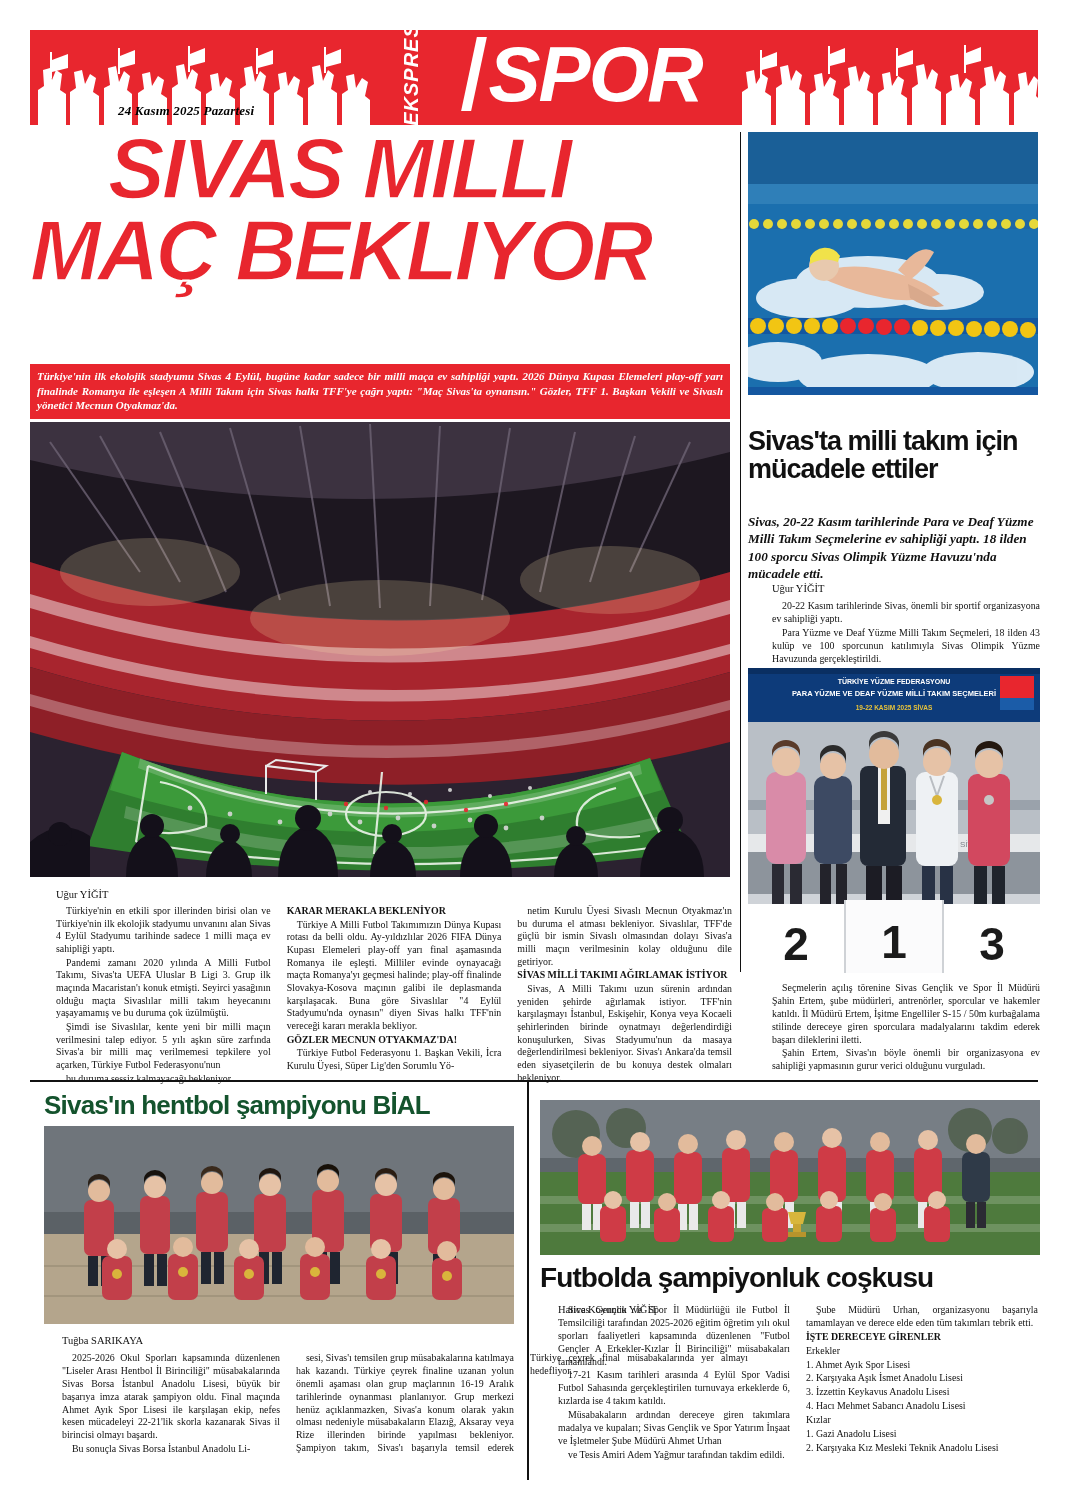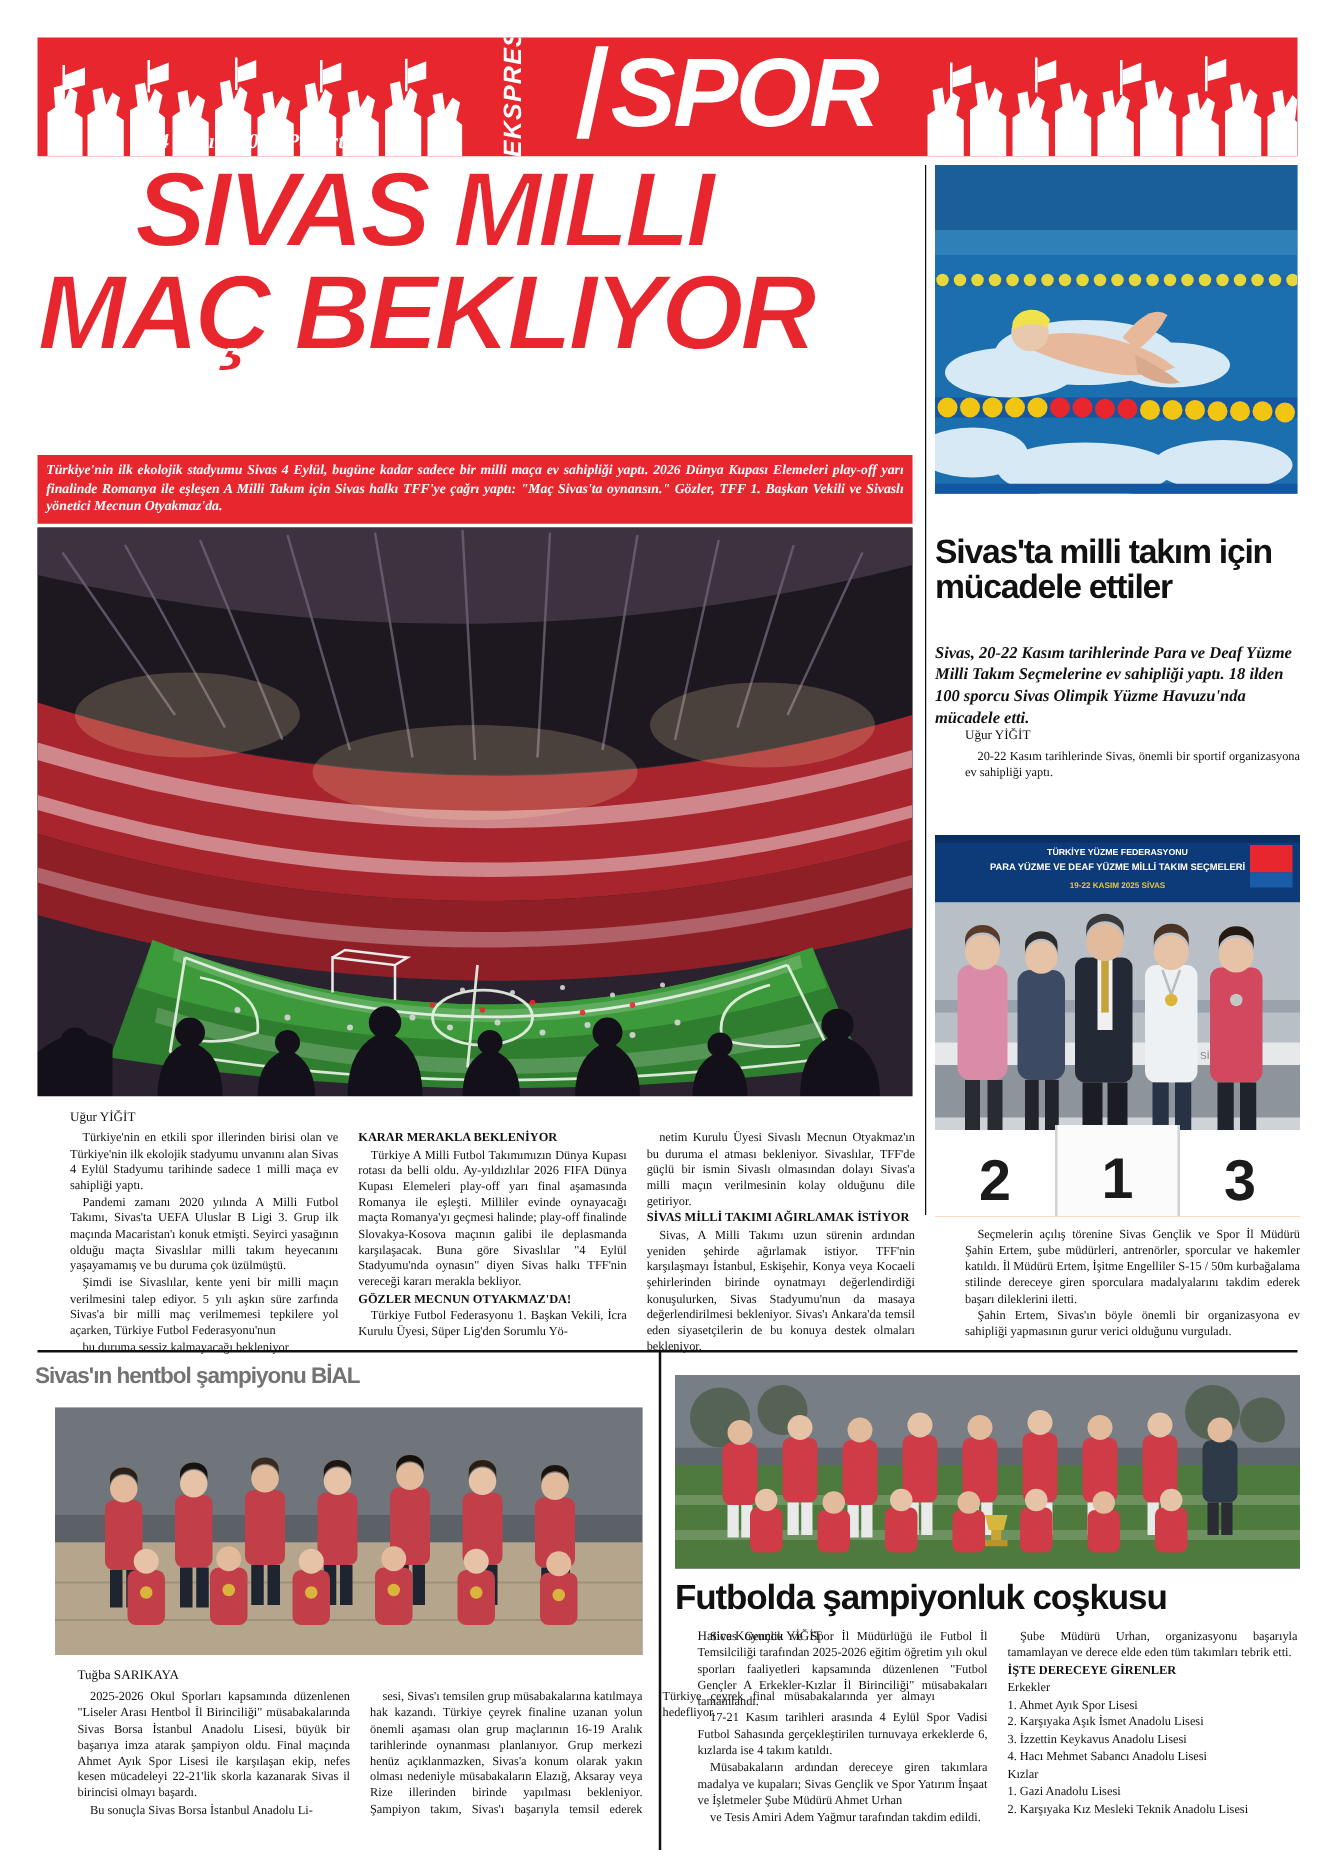--- a/index.html
+++ b/index.html
@@ -25,22 +25,22 @@
   .crowd-left { left: 0; width: 340px; }
   .crowd-right { right: 0; width: 300px; }
   .crowd-svg { display: block; }
 
   .date-stamp {
     position: absolute;
     left: 88px; top: 73px;
     font-family: "Liberation Serif", serif;
     font-weight: bold;
     font-style: italic;
-    font-size: 17px;
-    color: #ffffff;
+    font-size: 13px;
+    color: #000000;
     letter-spacing: .2px;
   }
   .logo-wrap {
     position: absolute;
     left: 330px; top: 4px;
     display: flex; align-items: center;
   }
   .logo-ekspres {
     font-family: "Liberation Sans", sans-serif;
     font-weight: bold; font-style: italic;
@@ -176,24 +176,24 @@
     text-align: justify; color: #111;
   }
   .swim-body2 p { text-indent: 10px; margin-bottom: 1px; }
 
   
   .rule { position: absolute; background: #111; }
 
   
   .hb-head {
     position: absolute;
-    left: 28px; top: 1090px; width: 480px;
+    left: 44px; top: 1090px; width: 480px;
     font-family: "Liberation Sans", sans-serif;
-    font-weight: bold; font-size: 18px;
-    color: #737373; letter-spacing: -.8px;
+    font-weight: bold; font-size: 26px;
+    color: #14532d; letter-spacing: -.8px;
   }
   .photo-handball {
     position: absolute;
     left: 44px; top: 1126px; width: 470px; height: 198px;
     overflow: hidden; background: #6d7378;
   }
   .hb-byline {
     position: absolute; left: 62px; top: 1335px;
     font-size: 10.5px; color: #111;
   }
@@ -524,20 +524,21 @@
   <p>Sivas, A Milli Takımı uzun sürenin ardından yeniden şehirde ağırlamak istiyor. TFF'nin karşılaşmayı İstanbul, Eskişehir, Konya veya Kocaeli şehirlerinden birinde oynatmayı değerlendirdiği konuşulurken, Sivas Stadyumu'nun da masaya değerlendirilmesi bekleniyor. Sivas'ı Ankara'da temsil eden siyasetçilerin de bu konuya destek olmaları bekleniyor.</p>
 </div>
 
 <div class="rule" style="left:740px; top:132px; width:1.4px; height:840px;"></div>
 
 <div class="swim-head">Sivas'ta milli takım için mücadele ettiler</div>
 <div class="swim-standfirst">Sivas, 20-22 Kasım tarihlerinde Para ve Deaf Yüzme Milli Takım Seçmelerine ev sahipliği yaptı. 18 ilden 100 sporcu Sivas Olimpik Yüzme Havuzu'nda mücadele etti.</div>
 <div class="swim-byline">Uğur YİĞİT</div>
 <div class="swim-body">
   <p>20-22 Kasım tarihlerinde Sivas, önemli bir sportif organizasyona ev sahipliği yaptı.</p>
+  <p>Para Yüzme ve Deaf Yüzme Milli Takım Seçmeleri, 18 ilden 43 kulüp ve 100 sporcunun katılımıyla Sivas Olimpik Yüzme Havuzunda gerçekleştirildi.</p>
 </div>
 
 <div class="photo-podium">
   <svg width="292" height="305" viewBox="0 0 292 305" aria-hidden="true">
     <rect width="292" height="305" fill="#cfd3d8"></rect>
 
     <rect x="0" y="0" width="292" height="54" fill="#0d3b7a"></rect>
     <rect x="0" y="0" width="292" height="6" fill="#0a2f62"></rect>
     <text x="146" y="16" text-anchor="middle" fill="#ffffff" font-family="Liberation Sans, sans-serif" font-size="7" font-weight="bold">TÜRKİYE YÜZME FEDERASYONU</text>
     <text x="146" y="28" text-anchor="middle" fill="#ffffff" font-family="Liberation Sans, sans-serif" font-size="7.5" font-weight="bold">PARA YÜZME VE DEAF YÜZME MİLLİ TAKIM SEÇMELERİ</text>

